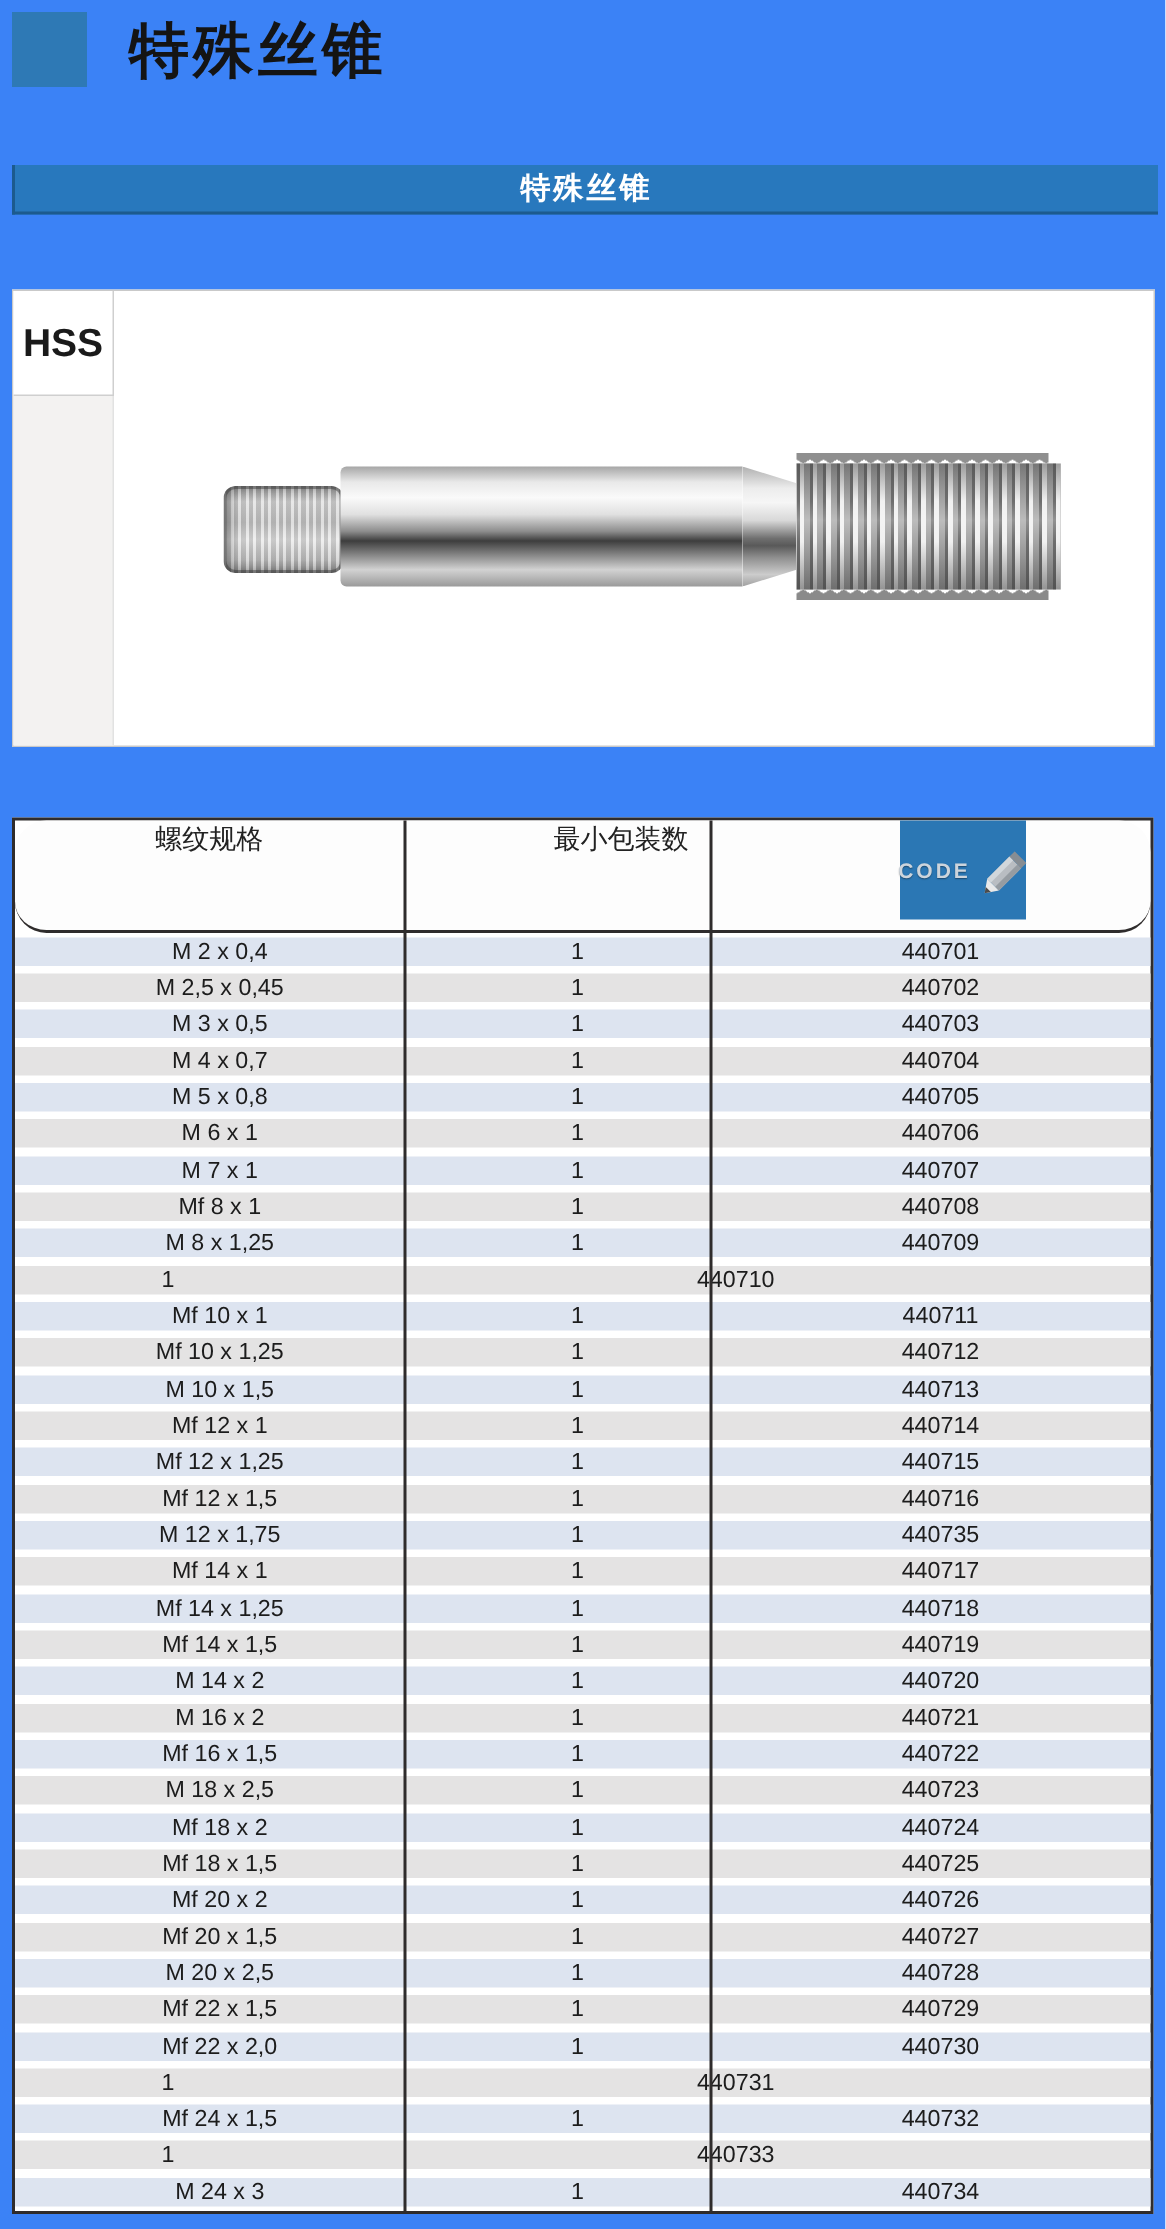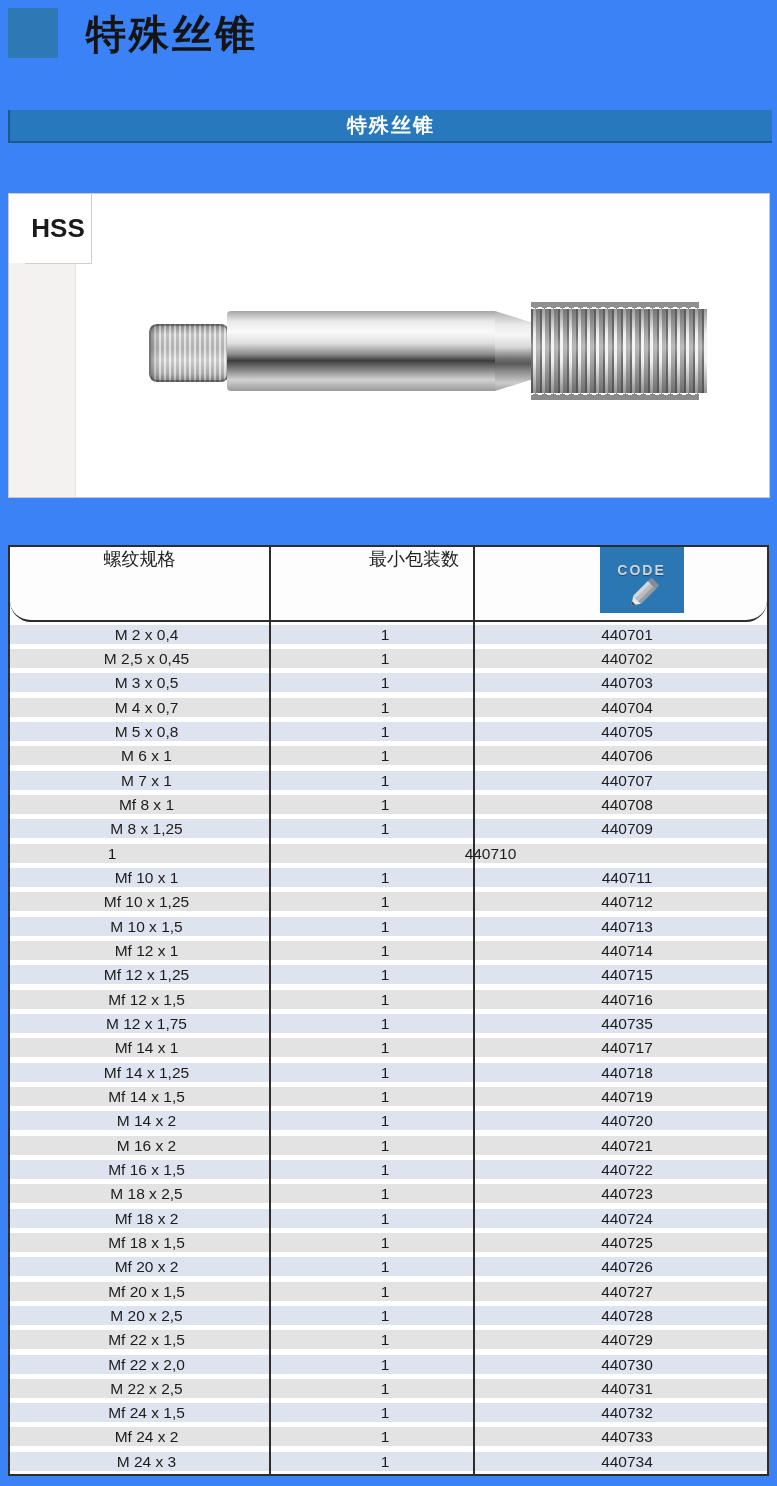--- a/index.html
+++ b/index.html
@@ -15,21 +15,21 @@
   .banner{position:absolute;left:8px;top:110px;width:762px;height:31px;background:#2878bd;
           border-left:2px solid #1c5档a;border-left:2px solid #1c5a8e;border-bottom:2px solid #1c5a8e;
           display:flex;align-items:center;justify-content:center;}
   .banner span{color:#ffffff;font-size:20px;font-weight:bold;letter-spacing:2px;}
 
   
   .product-box{position:absolute;left:8px;top:193px;width:760px;height:303px;background:#ffffff;
                border:1px solid #c9c9c9;}
   .side-panel{position:absolute;left:0;top:69px;width:66px;bottom:0;background:#f3f2f1;
               border-right:1px solid #e2e2e2;}
-  .hss-cell{position:absolute;left:16px;top:0;width:66px;height:69px;background:#ffffff;
+  .hss-cell{position:absolute;left:0;top:0;width:66px;height:69px;background:#ffffff;
             border-right:1px solid #cfcfcf;border-bottom:1px solid #cfcfcf;
             display:flex;align-items:center;justify-content:center;
             font-size:26px;font-weight:bold;color:#1a1a1a;}
 
   
   .tap{position:absolute;left:130px;top:105px;width:560px;height:100px;}
   .tap-square{position:absolute;left:10px;top:25px;width:80px;height:58px;border-radius:8px;
     background:
       repeating-linear-gradient(90deg, rgba(255,255,255,.45) 0 2px, rgba(110,110,110,.22) 2px 5px),
       linear-gradient(180deg,#8f8f8f 0%,#d6d6d6 18%,#c3c3c3 42%,#e3e3e3 62%,#bdbdbd 85%,#848484 100%);
@@ -54,21 +54,21 @@
   
   .spec-table{position:absolute;left:8px;top:545px;width:757px;height:927px;
               border:2px solid #2f2c2c;background:#ffffff;}
   .thead{position:relative;height:73px;border-bottom:2px solid #2f2c2c;background:#fdfdfd;
          display:flex;align-items:flex-start;z-index:2;border-radius:21px;}
   .th{font-size:18px;color:#222222;text-align:center;}
   .th.c1{width:259px;}
   .th.c2{width:204px;padding-left:43px;}
   .th.c3{flex:1;display:flex;align-items:center;justify-content:center;}
 
-  .code-badge{width:84px;height:66px;background:#2b77b4;display:flex;flex-direction:column;
+  .code-badge{width:84px;height:66px;background:#2b77b4;display:flex;flex-direction:row;
               align-items:center;justify-content:center;gap:3px;}
   .code-label{color:#ccd4dc;font-size:14px;font-weight:bold;letter-spacing:2px;
               text-shadow:0 1px 1px rgba(0,0,0,.4);}
   .pencil-wrap{width:34px;height:14px;transform:rotate(-45deg);margin-top:4px;}
 
   .tbody{position:relative;z-index:1;}
   .trow{height:24.34px;display:flex;align-items:center;}
   .band{height:19px;width:100%;display:flex;}
   .band-blue{background:#dde4f0;}
   .band-gray{background:#e4e3e3;}
@@ -337,35 +337,33 @@
         </div>
         <div class="trow">
           <div class="band band-blue">
             <div class="cell spec">Mf 22 x 2,0</div>
             <div class="cell qty">1</div>
             <div class="cell code">440730</div>
           </div>
         </div>
         <div class="trow">
           <div class="band band-gray">
-            <div class="cell spec">M 22 x 2,5</div>
             <div class="cell qty">1</div>
             <div class="cell code">440731</div>
           </div>
         </div>
         <div class="trow">
           <div class="band band-blue">
             <div class="cell spec">Mf 24 x 1,5</div>
             <div class="cell qty">1</div>
             <div class="cell code">440732</div>
           </div>
         </div>
         <div class="trow">
           <div class="band band-gray">
-            <div class="cell spec">Mf 24 x 2</div>
             <div class="cell qty">1</div>
             <div class="cell code">440733</div>
           </div>
         </div>
         <div class="trow">
           <div class="band band-blue">
             <div class="cell spec">M 24 x 3</div>
             <div class="cell qty">1</div>
             <div class="cell code">440734</div>
           </div>

